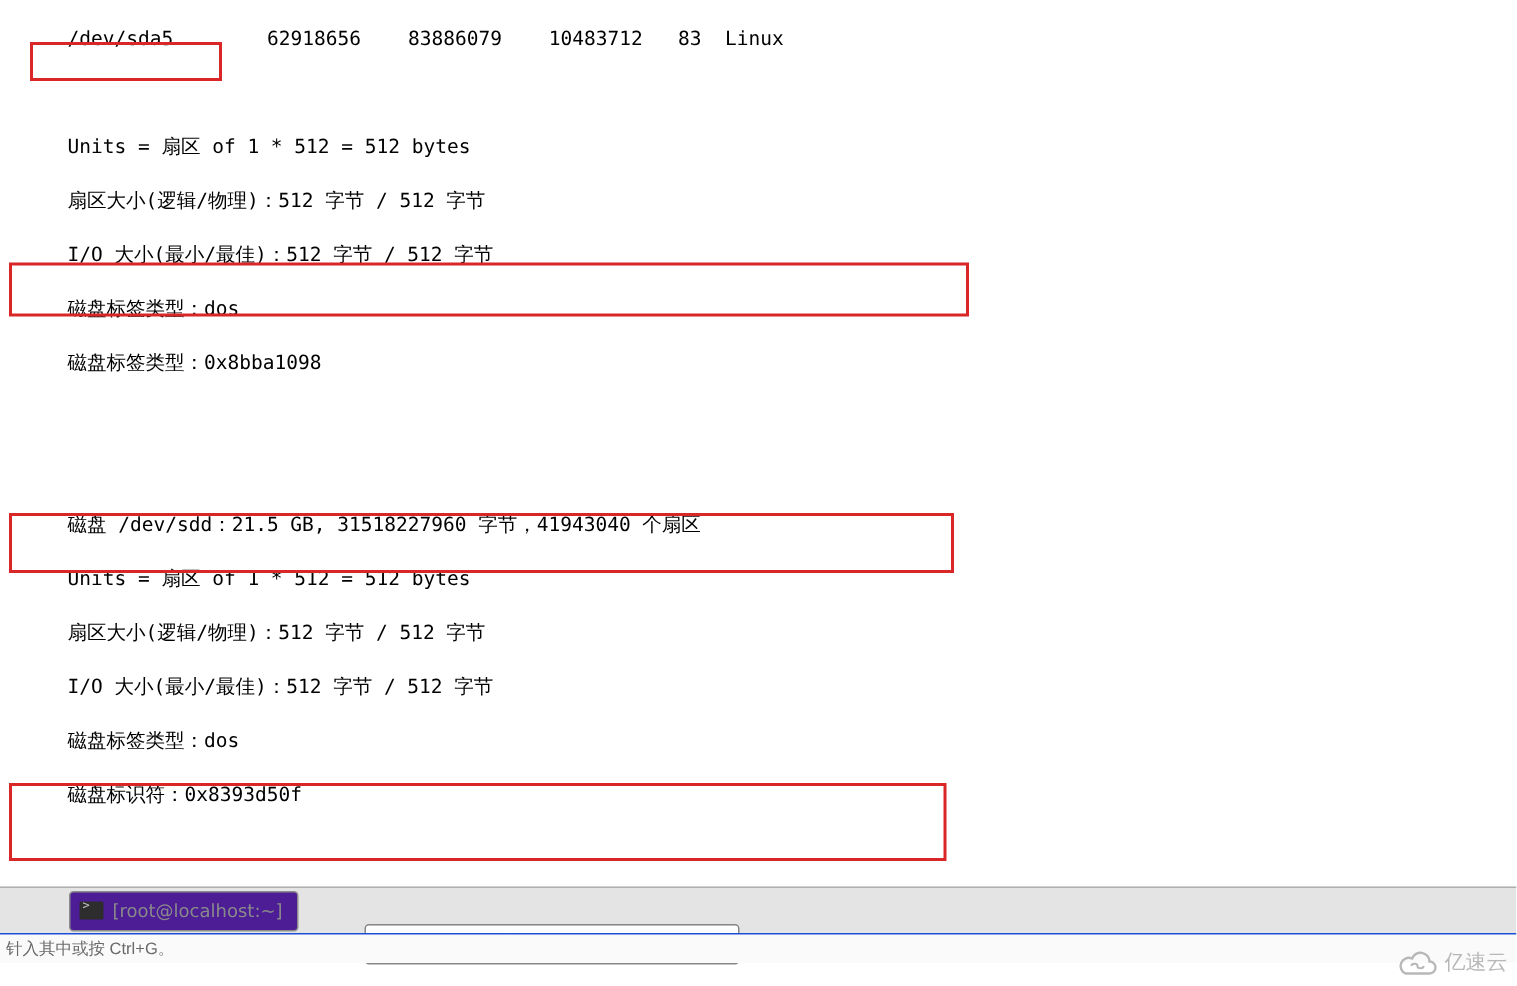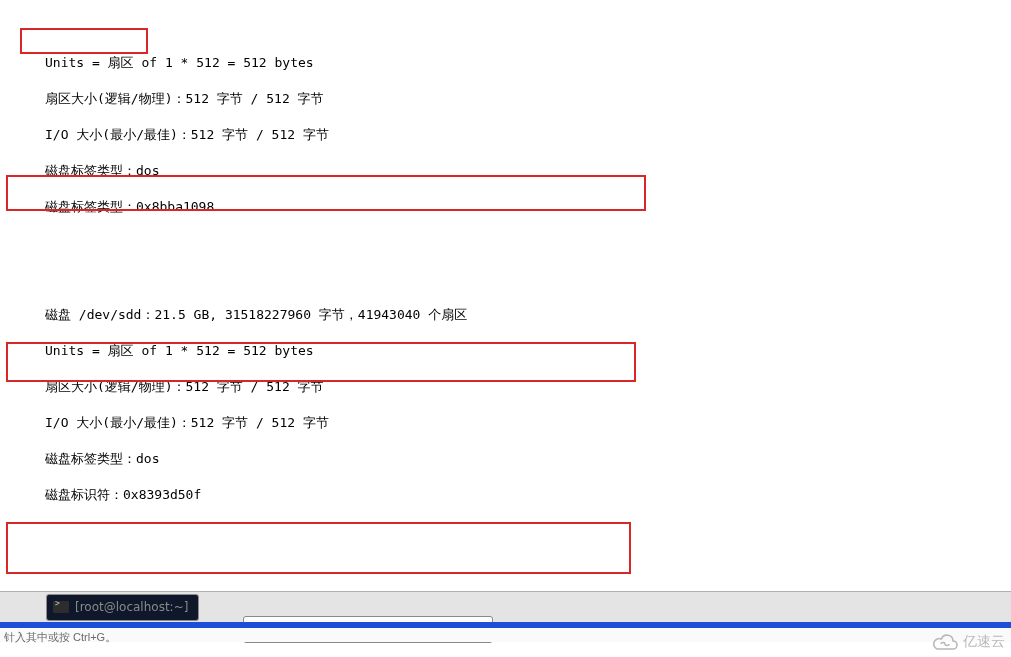--- a/index.html
+++ b/index.html
@@ -37,21 +37,21 @@
       background: #e4e4e4;
     }
     .task-item {
       display: flex;
       align-items: center;
       height: 27px;
       margin: 0 4px 0 0;
       padding: 0 10px 0 6px;
       border: 1px solid #8c8c8c;
       border-radius: 3px;
-      background: #0f172a;
+      background: #4c1d95;
       font-family: "DejaVu Sans", sans-serif;
       font-size: 12px;
       cursor: pointer;
     }
     .task-item.active {
       background: linear-gradient(#ffffff, #e8e8e8);
       border: 1px solid #888;
       margin-top: 44px;
     }
     .task-item.inactive { color: #8a8a8a; }
@@ -72,41 +72,42 @@
       font-family: monospace;
     }
     .statusbar {
       position: absolute;
       left: 0; right: 0; bottom: 15px;
       height: 20px;
       padding: 2px 4px;
       font-family: "Microsoft YaHei", "SimSun", sans-serif;
       font-size: 11px;
       color: #6a6a6a;
-      border-top: 6px solid #1d4ed8;
+      border-top: 1px solid #1d4ed8;
       background: #fafafa;
     }
     .watermark {
       position: absolute;
       right: 6px;
       bottom: 6px;
       display: flex;
       align-items: flex-start;
       font-family: "Microsoft YaHei", sans-serif;
       font-size: 14px;
       color: #b8b8b8;
       font-weight: 500;
     }
     .watermark svg { margin-right: 4px; }
     .spacer-first { margin-left: 46px; }
   </style>
 </head>
 <body>
 
 <div class="terminal">
+<div>/dev/sda5        62918656    83886079    10483712   83  Linux</div>
 <div>&nbsp;</div>
 <div>Units = 扇区 of 1 * 512 = 512 bytes</div>
 <div>扇区大小(逻辑/物理)：512 字节 / 512 字节</div>
 <div>I/O 大小(最小/最佳)：512 字节 / 512 字节</div>
 <div>磁盘标签类型：dos</div>
 <div>磁盘标签类型：0x8bba1098</div>
 <div>&nbsp;</div>
 <div>&nbsp;</div>
 <div>磁盘 /dev/sdd：21.5 GB, 31518227960 字节，41943040 个扇区</div>
 <div>Units = 扇区 of 1 * 512 = 512 bytes</div>

